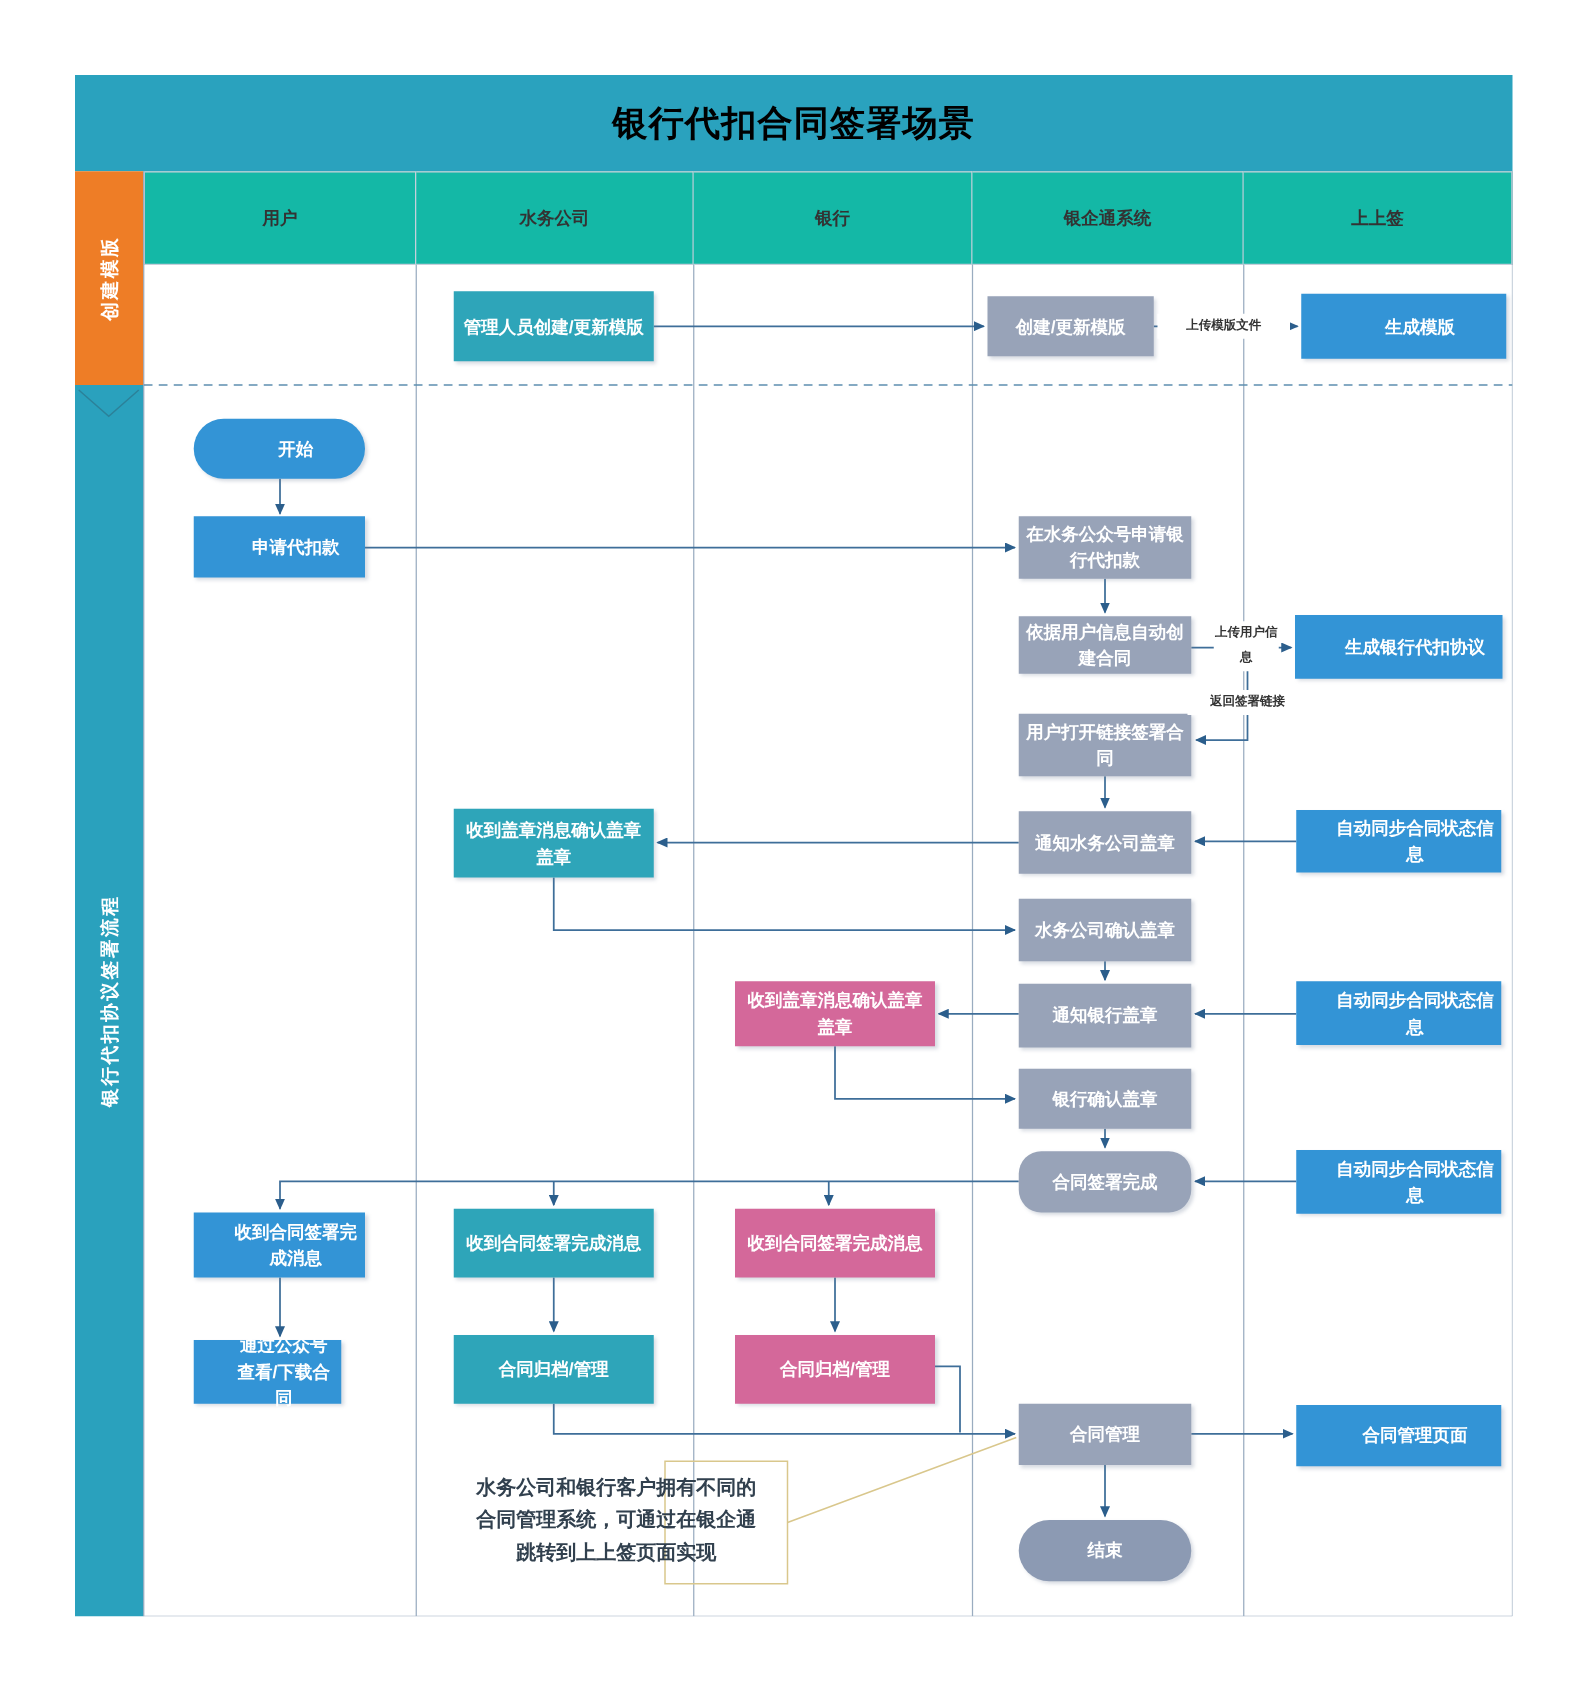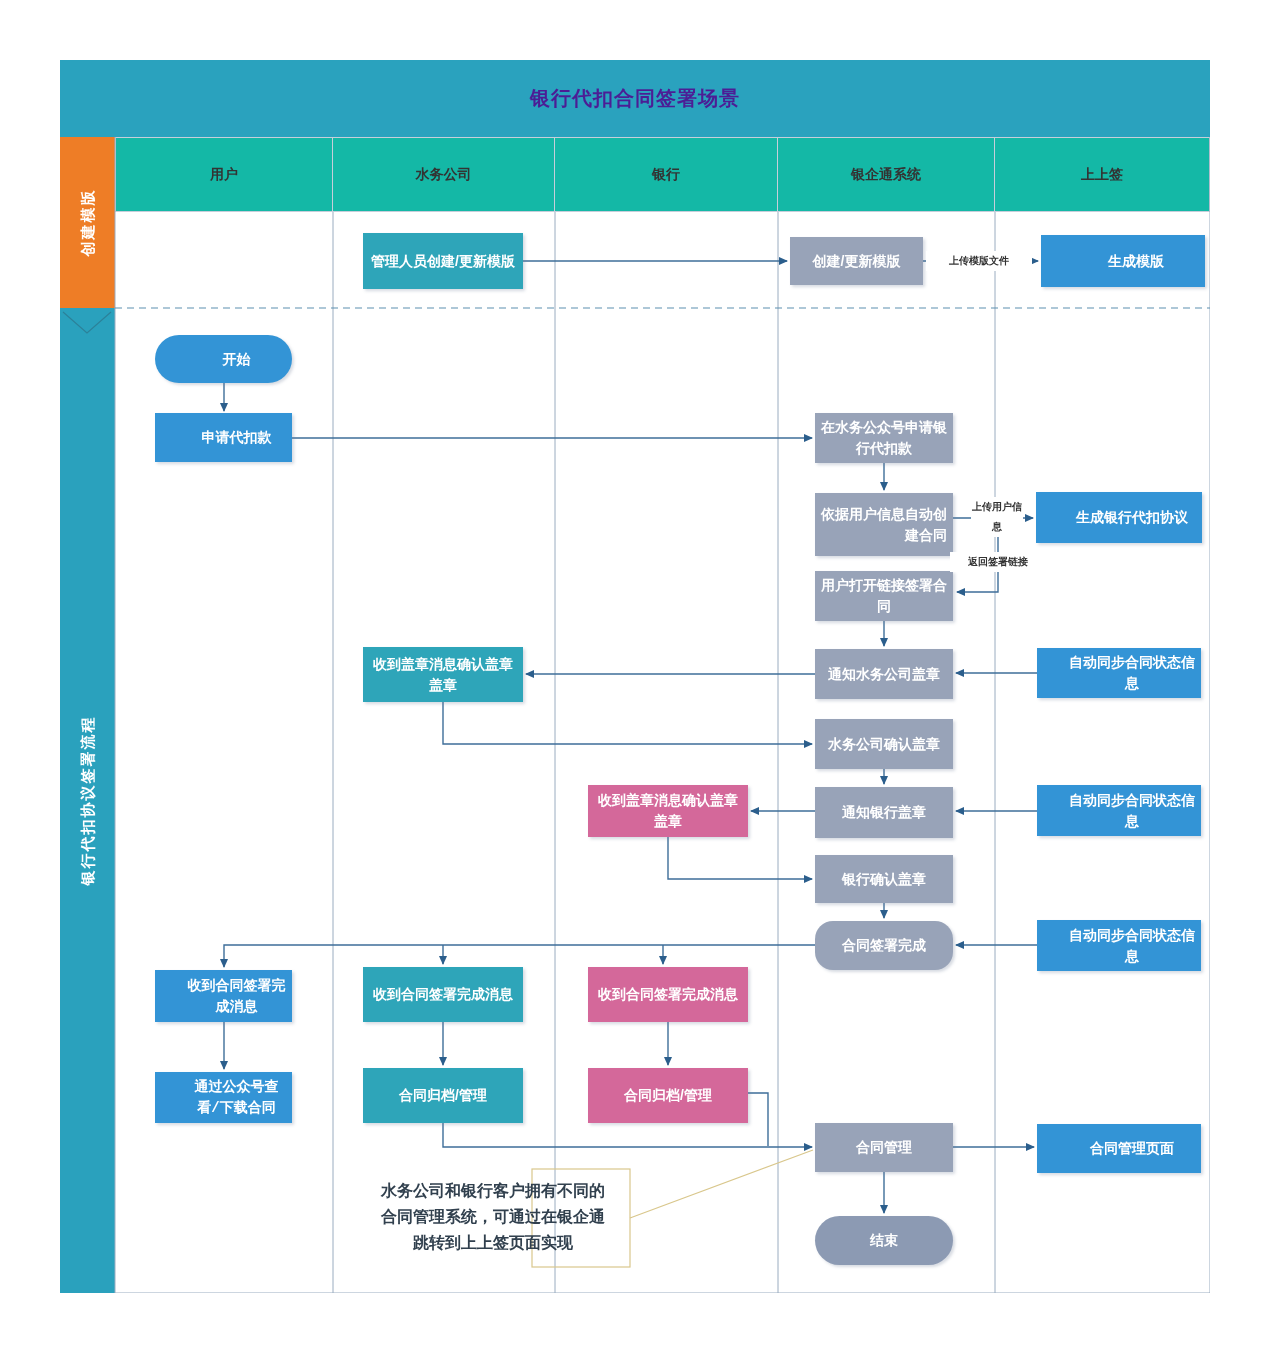--- a/index.html
+++ b/index.html
@@ -2,21 +2,21 @@
 <html><head>
 <meta charset="utf-8">
 <style>
   html,body{margin:0;padding:0;background:#ffffff;}
   body{font-family:"Liberation Sans","DejaVu Sans",sans-serif;}
   .stage{position:relative;width:1269px;height:1348px;background:#fff;overflow:hidden;}
   .canvas{position:absolute;left:60px;top:60px;width:1150px;height:1233px;background:#fff;}
 
   .titlebar{position:absolute;left:0;top:0;width:1150px;height:77px;background:#2AA2BE;
     display:flex;align-items:center;justify-content:center;}
-  .titlebar span{color:#4c1d95;font-size:20px;font-weight:700;letter-spacing:1px;}
+  .titlebar span{color:#000000;font-size:28px;font-weight:700;letter-spacing:1px;}
 
   .lane{position:absolute;left:0;width:55px;display:flex;align-items:center;justify-content:center;}
   .lane-orange{top:77px;height:171px;background:#EE7D26;}
   .lane-teal{top:248px;height:985px;background:#2AA1BD;}
   .vlabel{transform:rotate(-90deg);white-space:nowrap;color:#fff;font-size:15px;font-weight:600;letter-spacing:2px;}
 
   .header-row{position:absolute;left:55px;top:77px;height:75px;display:flex;}
   .hcell{box-sizing:border-box;height:75px;background:#14b8a6;border:1px solid #C7CEDA;
     display:flex;align-items:center;justify-content:center;font-size:14px;font-weight:700;color:#333;}
   .hcell + .hcell{border-left:none;}
@@ -135,21 +135,21 @@
         </div>
         <div class="node n-blue pill" style="left: 95px; top: 275px; width: 137px; height: 48px;">
           <span>开始</span>
         </div>
         <div class="node n-blue" style="left: 95px; top: 353px; width: 137px; height: 49px;">
           <span>申请代扣款</span>
         </div>
         <div class="node n-gray" style="left: 755px; top: 353px; width: 138px; height: 50px;">
           <span>在水务公众号申请银行代扣款</span>
         </div>
-        <div class="node n-gray" style="left: 755px; top: 433px; width: 138px; height: 63px; text-align: right;">
+        <div class="node n-gray" style="left: 755px; top: 433px; width: 138px; height: 46px;">
           <span>依据用户信息自动创建合同</span>
         </div>
         <div class="node n-blue" style="left: 976px; top: 432px; width: 166px; height: 51px;">
           <span>生成银行代扣协议</span>
         </div>
         <div class="node n-gray" style="left: 755px; top: 511px; width: 138px; height: 50px;">
           <span>用户打开链接签署合同</span>
         </div>
         <div class="node n-teal" style="left: 303px; top: 587px; width: 160px; height: 55px;">
           <span>收到盖章消息确认盖章盖章</span>
@@ -183,21 +183,21 @@
         </div>
         <div class="node n-blue" style="left: 95px; top: 910px; width: 137px; height: 52px;">
           <span>收到合同签署完成消息</span>
         </div>
         <div class="node n-teal" style="left: 303px; top: 907px; width: 160px; height: 55px;">
           <span>收到合同签署完成消息</span>
         </div>
         <div class="node n-pink" style="left: 528px; top: 907px; width: 160px; height: 55px;">
           <span>收到合同签署完成消息</span>
         </div>
-        <div class="node n-blue" style="left: 95px; top: 1012px; width: 137px; height: 51px; font-family: Liberation Mono, monospace;">
+        <div class="node n-blue" style="left: 95px; top: 1012px; width: 118px; height: 51px;">
           <span>通过公众号查看/下载合同</span>
         </div>
         <div class="node n-teal" style="left: 303px; top: 1008px; width: 160px; height: 55px;">
           <span>合同归档/管理</span>
         </div>
         <div class="node n-pink" style="left: 528px; top: 1008px; width: 160px; height: 55px;">
           <span>合同归档/管理</span>
         </div>
         <div class="node n-gray" style="left: 755px; top: 1063px; width: 138px; height: 49px;">
           <span>合同管理</span>

